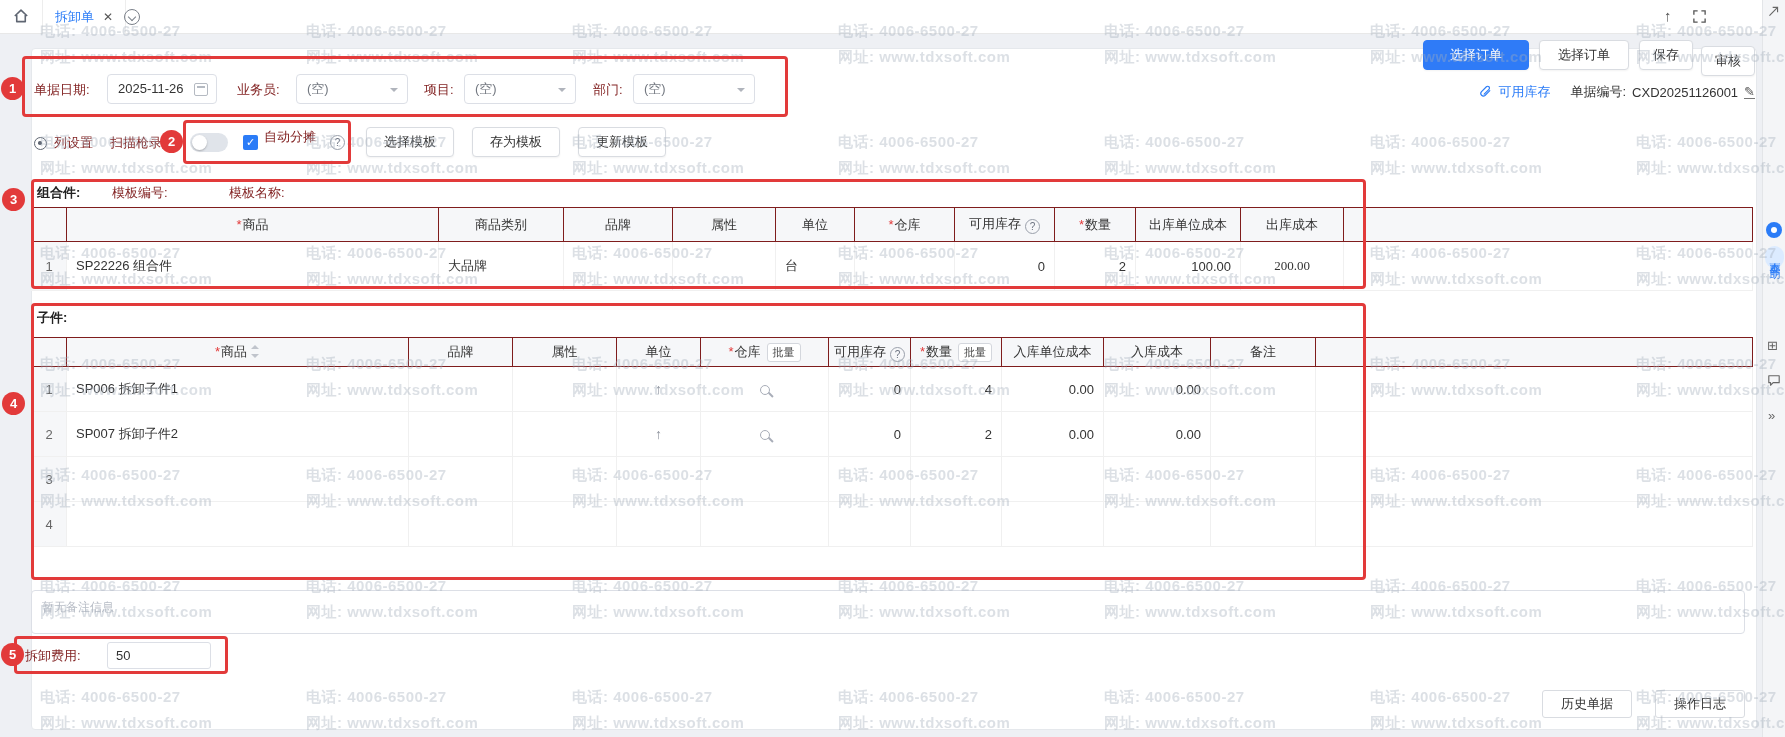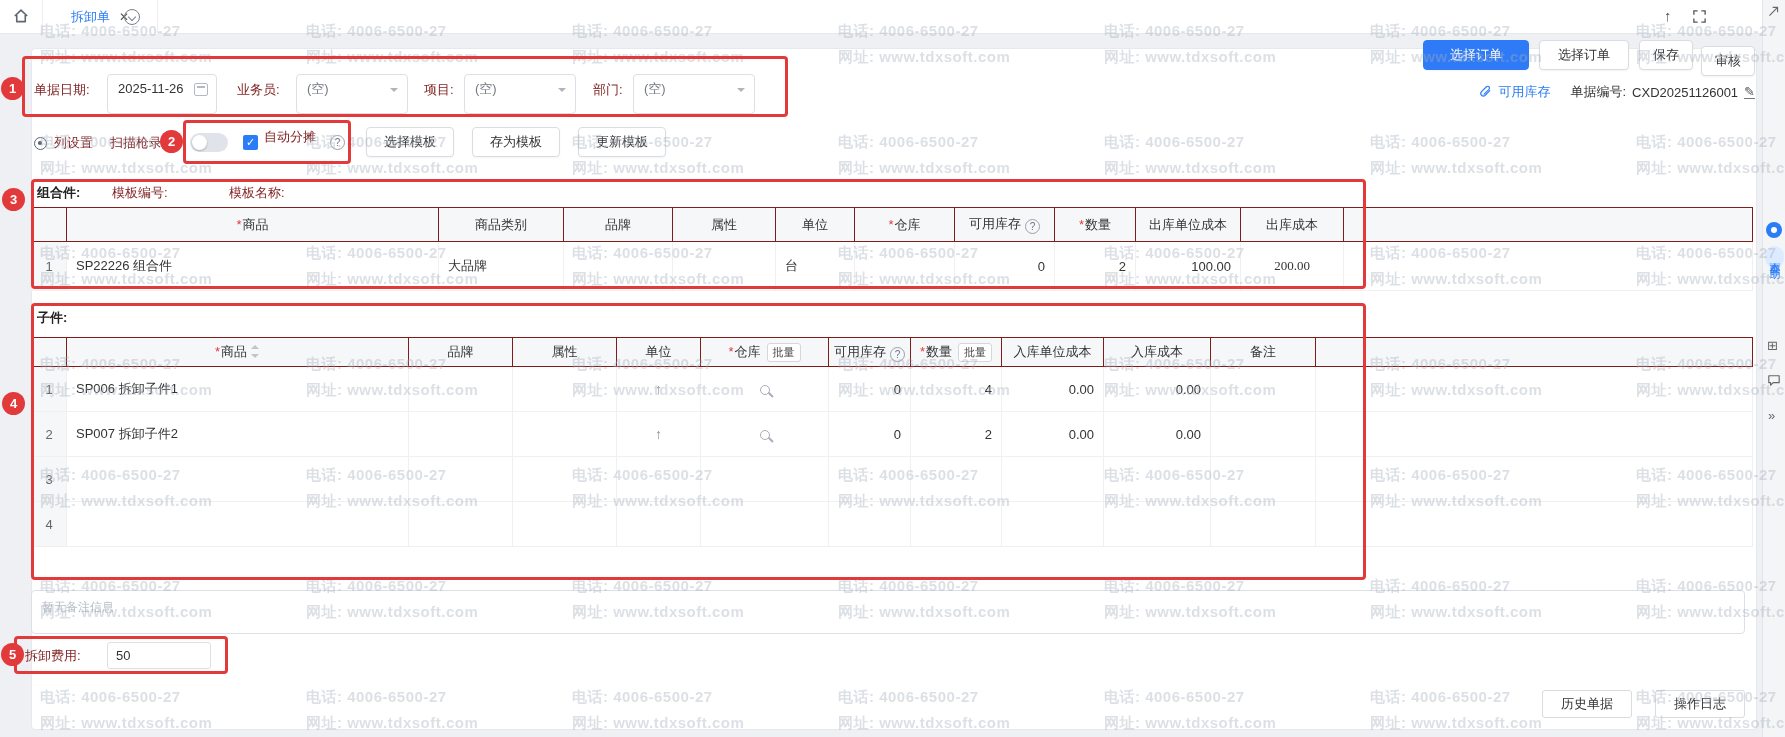--- a/index.html
+++ b/index.html
@@ -5,36 +5,36 @@
   *{margin:0;padding:0;box-sizing:border-box}
   html,body{width:1785px;height:737px}
   body{position:relative;overflow:hidden;background:#eef0f4;
        font-family:"Liberation Sans","DejaVu Sans",sans-serif;font-size:13px;color:#333}
   .abs{position:absolute}
 
   
   .topbar{position:absolute;left:0;top:0;width:1785px;height:34px;background:#fff;
           border-bottom:1px solid #e8e8e8;z-index:3}
   .home-btn{position:absolute;left:12px;top:7px;width:22px;height:20px;cursor:pointer}
-  .tab{position:absolute;left:42px;top:0;height:34px;line-height:33px;padding:0 28px;
+  .tab{position:absolute;left:42px;top:0;height:34px;line-height:33px;padding:0 12px;
        background:#fff;border-left:1px solid #ededed;border-right:1px solid #ededed;color:#2b7cf7;font-size:13px}
   .tab .close{color:#555;font-size:12px;margin-left:9px;cursor:pointer}
   .chevc{position:absolute;left:124px;top:9px;width:16px;height:16px;border:1.3px solid #7a8089;border-radius:50%}
   .chevc::after{content:"";position:absolute;left:4px;top:3.5px;width:5px;height:5px;
        border-right:1.5px solid #7a8089;border-bottom:1.5px solid #7a8089;transform:rotate(45deg)}
   .tb-up{position:absolute;left:1664px;top:7px;font-size:15px;color:#555}
   .tb-fs{position:absolute;left:1692px;top:9px}
 
   
   .card{position:absolute;left:31px;top:48px;width:1726px;height:682px;background:#fff;
         border:1px solid #e5e8ec;border-radius:4px;z-index:1}
   .z{z-index:5}
 
   .flabel{position:absolute;height:18px;line-height:18px;color:#7f1d1d}
-  .inp,.sel{position:absolute;height:40px;background:#fff;border:1px solid #dcdfe6;border-radius:4px;
+  .inp,.sel{position:absolute;height:30px;background:#fff;border:1px solid #dcdfe6;border-radius:4px;
         line-height:28px;padding:0 19px 0 10px}
   .sel{color:#737880}
   .sel::after{content:"";position:absolute;right:9px;top:13px;border:4px solid transparent;border-top-color:#b0b4bc}
   .cal{position:absolute;right:8px;top:8px;width:14px;height:13px;border:1.5px solid #b5bac2;border-radius:2px}
   .cal::before{content:"";position:absolute;top:2px;left:2px;right:2px;height:1.5px;background:#b5bac2}
 
   .btn{position:absolute;height:30px;border-radius:4px;border:1px solid #d9dce1;background:#fff;
        font-size:13px;color:#333;text-align:center;line-height:28px;cursor:pointer;
        box-shadow:0 1px 2px rgba(0,0,0,.05);font-family:inherit}
   .btn.primary{background:#2f7bf7;border-color:#2f7bf7;color:#fff}

